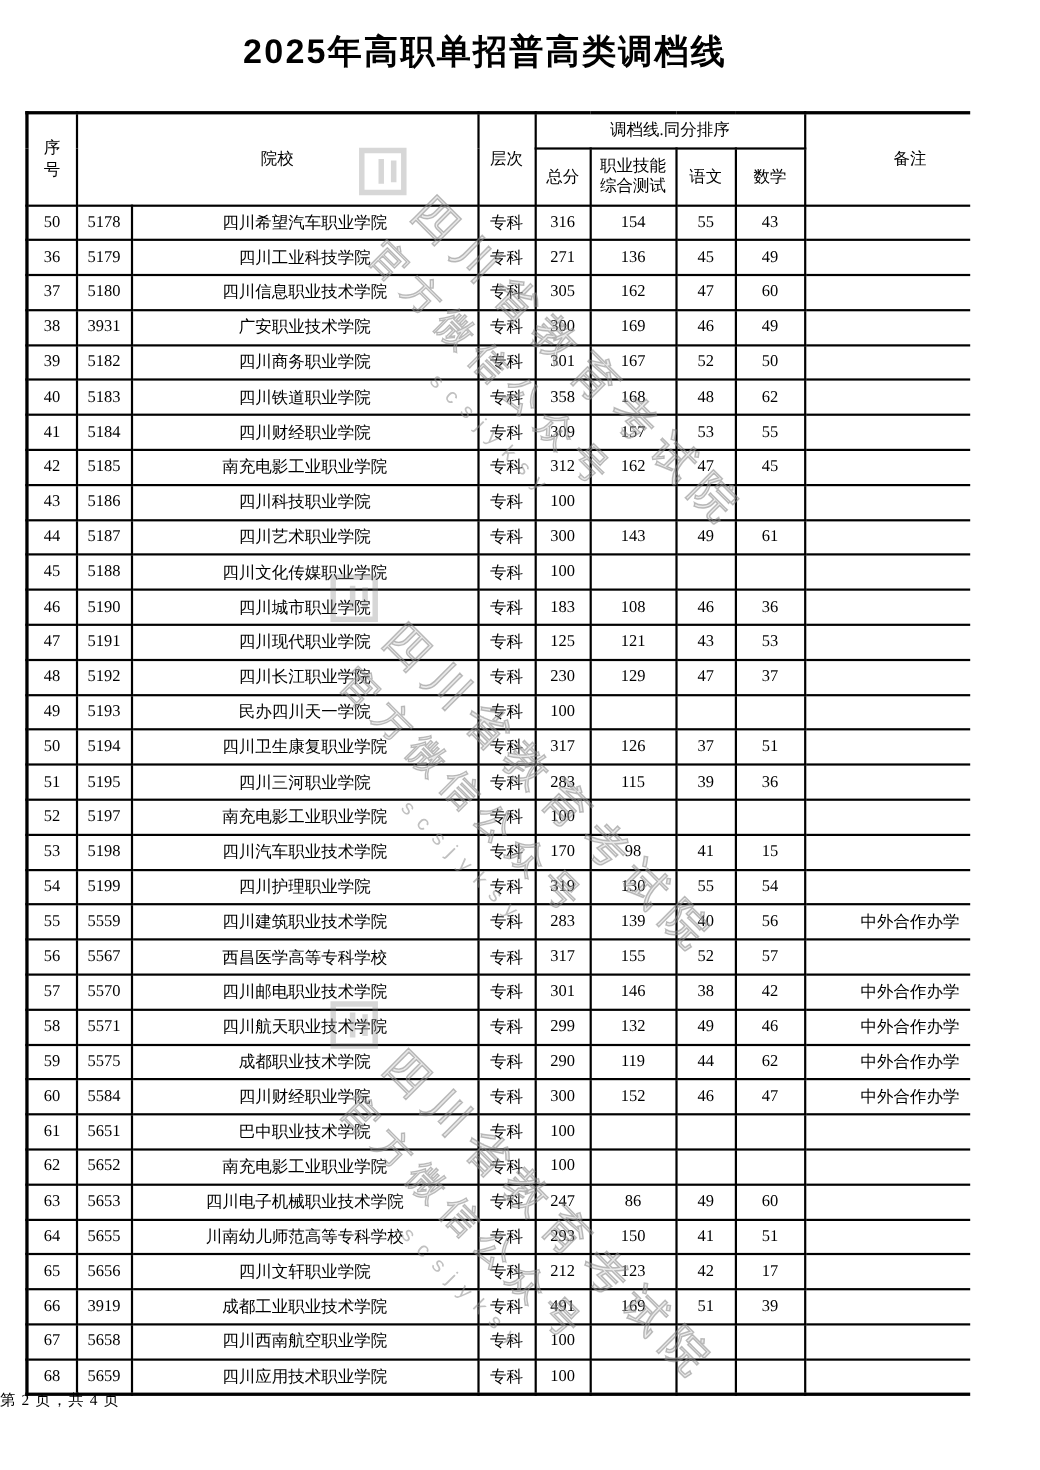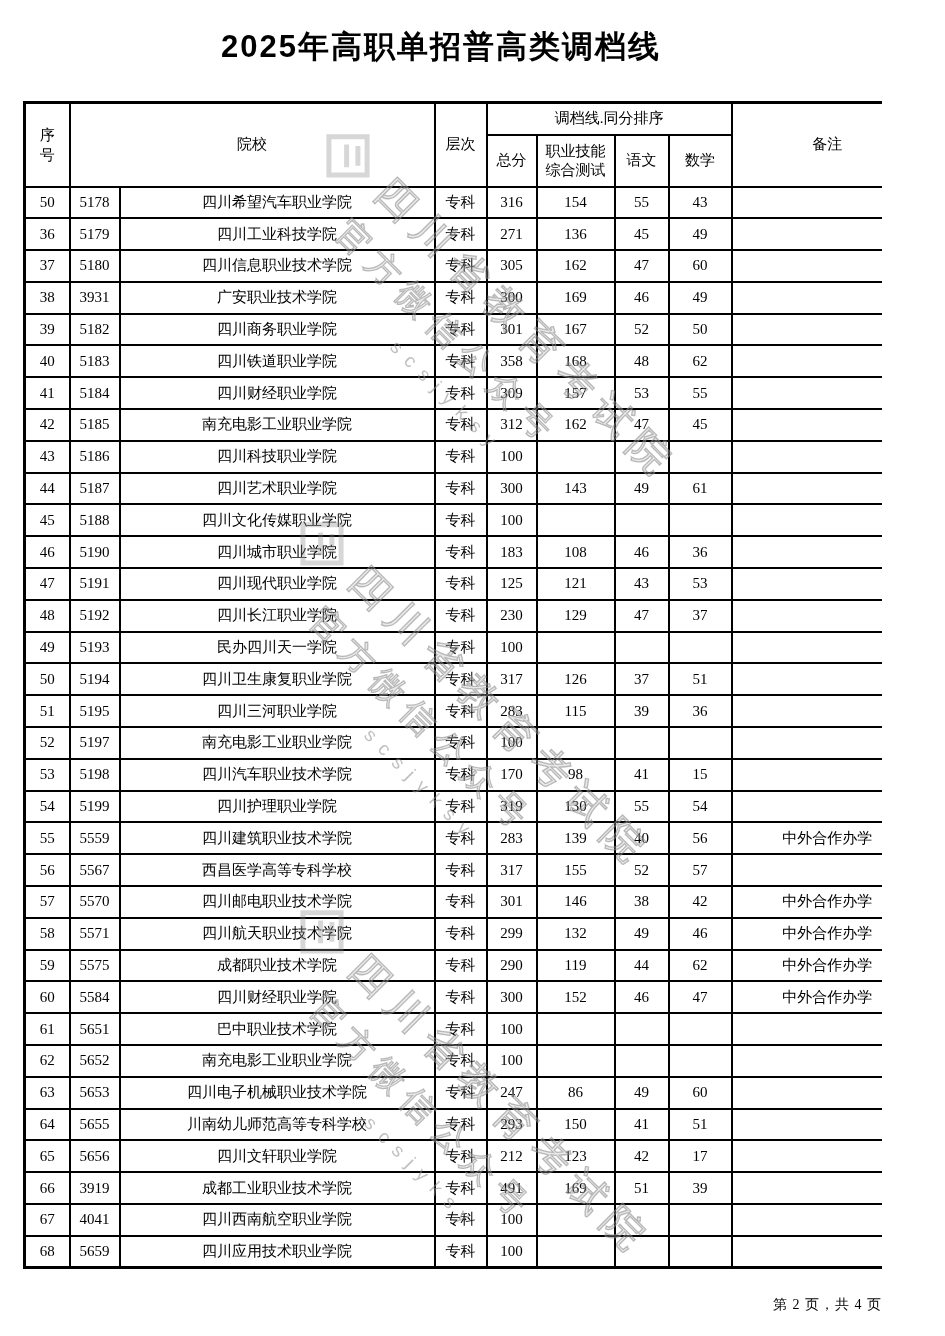--- a/index.html
+++ b/index.html
@@ -21,21 +21,21 @@
     border:2px solid #000;text-align:center;vertical-align:middle;
     font-weight:normal;font-size:15px;padding:0 2px;overflow:hidden;
     background:transparent;
   }
   tr.h1{height:32px;}
   tr.h2{height:52px;}
   tbody tr{height:31.8px;}
   .no-head div{width:1.1em;margin:0 auto;line-height:1.35;}
   .two-line div{line-height:1.25;}
   .footer{
-    position:absolute;top:1296px;left:0;width:100%;text-align:right;
+    position:absolute;top:1264px;left:0;width:100%;text-align:left;
     font-size:14px;letter-spacing:1px;
   }
   
   .wm{
     position:absolute;width:620px;
     transform:rotate(45deg);transform-origin:0 0;
     pointer-events:none;z-index:5;
   }
   .wm-row{display:flex;align-items:flex-start;}
   .wm-logo{flex:0 0 auto;margin-right:14px;opacity:.55;}
@@ -448,21 +448,21 @@
           <td>成都工业职业技术学院</td>
           <td>专科</td>
           <td>491</td>
           <td>169</td>
           <td>51</td>
           <td>39</td>
           <td></td>
         </tr>
         <tr>
           <td>67</td>
-          <td>4041</td>
+          <td>5658</td>
           <td>四川西南航空职业学院</td>
           <td>专科</td>
           <td>100</td>
           <td></td>
           <td></td>
           <td></td>
           <td></td>
         </tr>
         <tr>
           <td>68</td>

